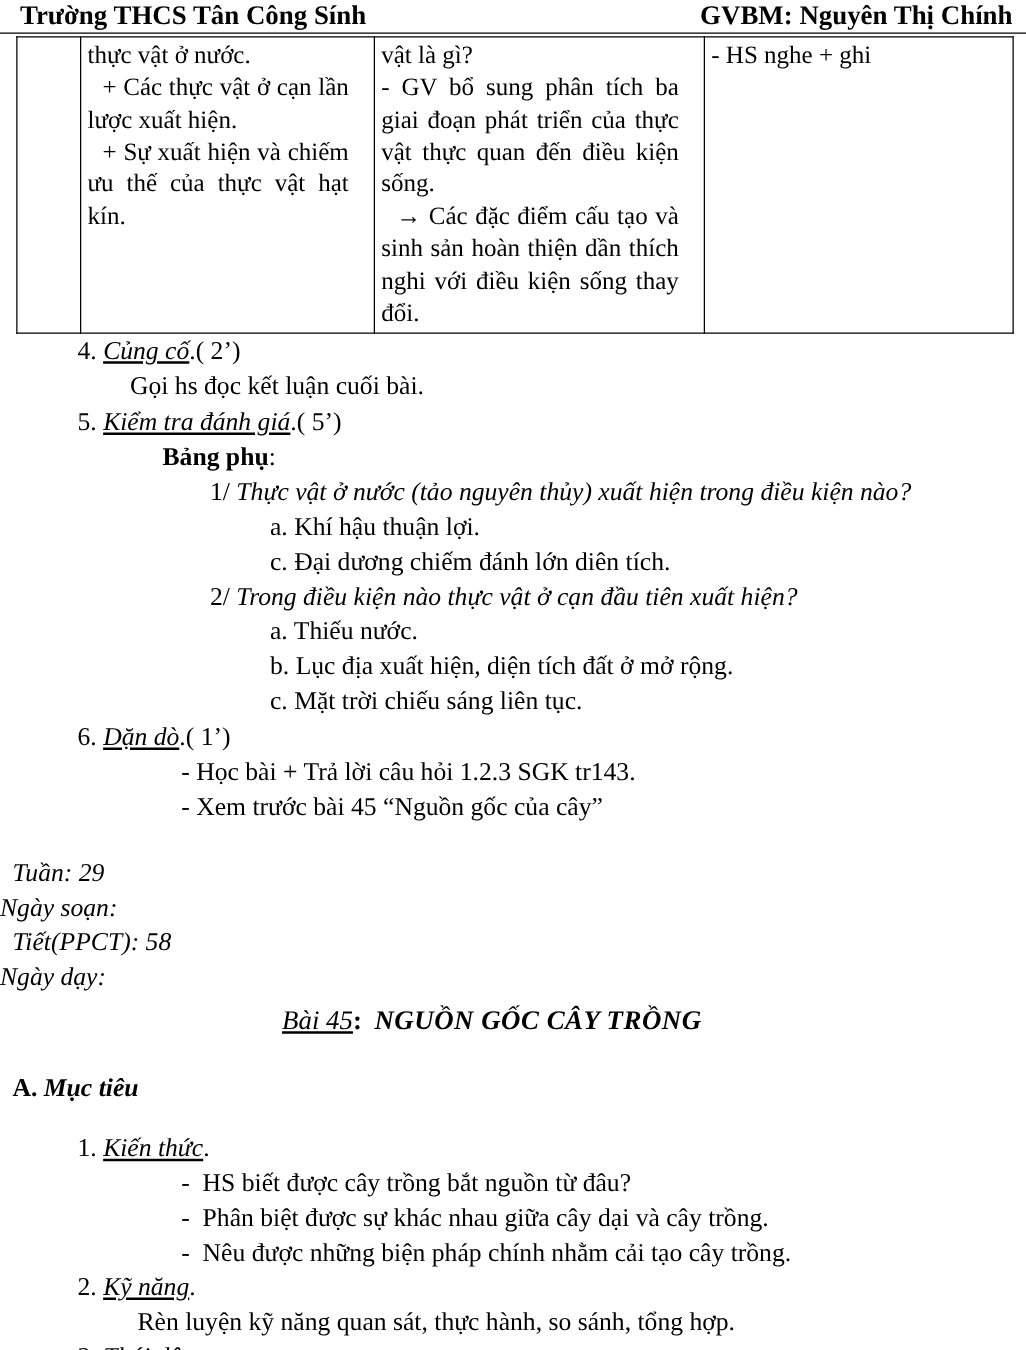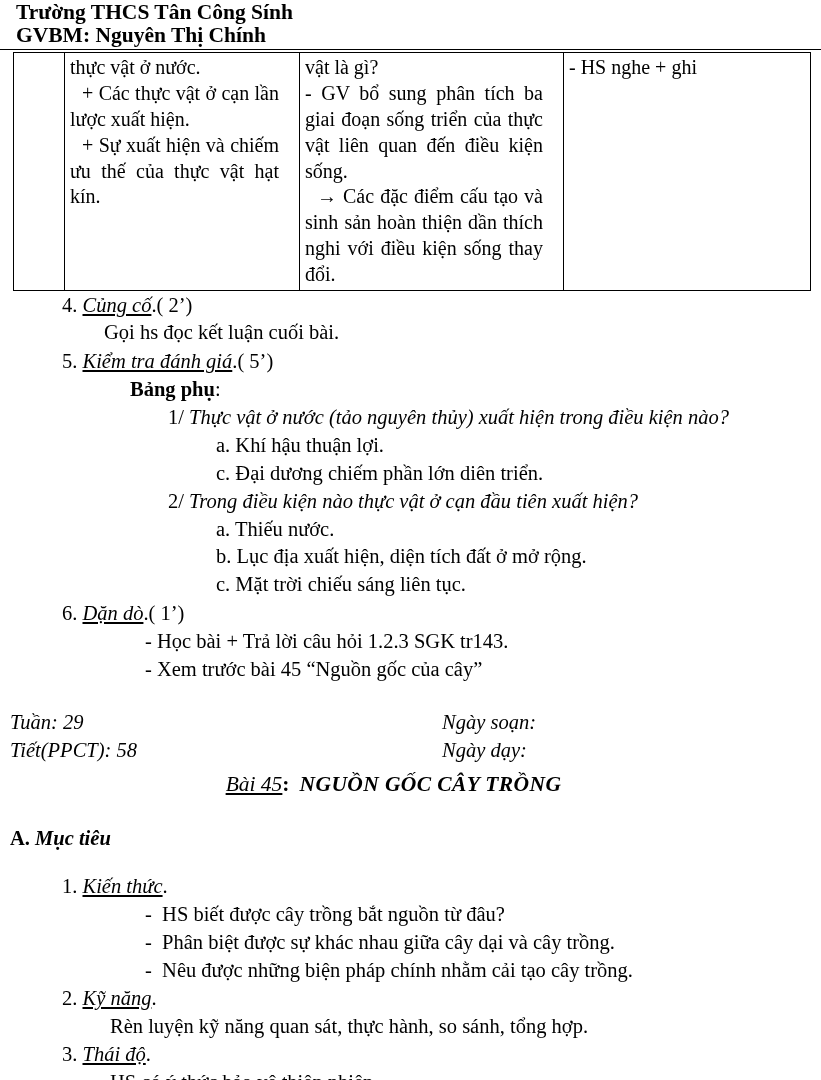--- a/index.html
+++ b/index.html
@@ -28,21 +28,20 @@
   .doc-header {
     display: flex;
     justify-content: space-between;
     align-items: baseline;
     font-size: 21.5px;
     font-weight: bold;
     padding: 1px 11px 2px 16px;
     line-height: 1.08;
     border-bottom: 1.6px solid #000;
     margin-bottom: 0;
-    flex-direction: column;
   }
   .doc-header .h-left { white-space: nowrap; }
   .doc-header .h-right { white-space: nowrap; }
 
   
   table.lesson-table {
     border-collapse: collapse;
     margin: 2px 0 0 13px;
     width: 797px;
     table-layout: fixed;
@@ -86,20 +85,21 @@
   .ind-dash { padding-left: 145px; }
 
   .sec-block { margin-top: 1px; }
 
   
   .meta-row {
     display: flex;
     font-size: 20.5px;
     font-style: italic;
     line-height: 1.36;
+    flex-direction: column;
   }
   .meta-left { width: 442px; padding-left: 10px; }
   .meta-right { flex: 1; }
 
   .title-line {
     text-align: center;
     font-size: 21.5px;
     margin-top: 6px;
     line-height: 1.3;
     padding-right: 26px;
@@ -141,21 +141,21 @@
       <td class="col-a">
         <p class="cell-line"></p>
       </td>
       <td class="col-b">
         <p class="cell-line">thực vật ở nước.</p>
         <p class="cell-line just indent-plus">+ Các thực vật ở cạn lần lược xuất hiện.</p>
         <p class="cell-line just indent-plus">+ Sự xuất hiện và chiếm ưu thế của thực vật hạt kín.</p>
       </td>
       <td class="col-c">
         <p class="cell-line">vật là gì?</p>
-        <p class="cell-line just">- GV bổ sung phân tích ba giai đoạn sống triển của thực vật liên quan đến điều kiện sống.</p>
+        <p class="cell-line just">- GV bổ sung phân tích ba giai đoạn phát triển của thực vật thực quan đến điều kiện sống.</p>
         <p class="cell-line just indent-plus">→ Các đặc điểm cấu tạo và sinh sản hoàn thiện dần thích nghi với điều kiện sống thay đổi.</p>
       </td>
       <td class="col-d">
         <p class="cell-line">- HS nghe + ghi</p>
       </td>
     </tr>
   </tbody>
     </table>
 
   <div class="body">
@@ -164,21 +164,21 @@
       <p class="ln ind1"><span>4.</span> <span class="iu">Củng cố</span><span>.( 2’)</span></p>
       <p class="ln ind2">Gọi hs đọc kết luận cuối bài.</p>
     </div>
 
     <div class="sec-block">
       <p class="ln ind1"><span>5.</span> <span class="iu">Kiểm tra đánh giá</span><span>.( 5’)</span></p>
       <p class="ln ind3"><span class="b">Bảng phụ</span><span>:</span></p>
 
       <p class="ln ind4"><span>1/</span> <span class="i">Thực vật ở nước (tảo nguyên thủy) xuất hiện trong điều kiện nào?</span></p>
       <p class="ln ind5">a. Khí hậu thuận lợi.</p>
-      <p class="ln ind5">c. Đại dương chiếm phần lớn diên triển.</p>
+      <p class="ln ind5">c. Đại dương chiếm đánh lớn diên tích.</p>
 
       <p class="ln ind4"><span>2/</span> <span class="i">Trong điều kiện nào thực vật ở cạn đầu tiên xuất hiện?</span></p>
       <p class="ln ind5">a. Thiếu nước.</p>
       <p class="ln ind5">b. Lục địa xuất hiện, diện tích đất ở mở rộng.</p>
       <p class="ln ind5">c. Mặt trời chiếu sáng liên tục.</p>
     </div>
 
     <div class="sec-block">
       <p class="ln ind1"><span>6.</span> <span class="iu">Dặn dò</span><span>.( 1’)</span></p>
       <p class="ln ind-dash">- Học bài + Trả lời câu hỏi 1.2.3 SGK tr143.</p>

